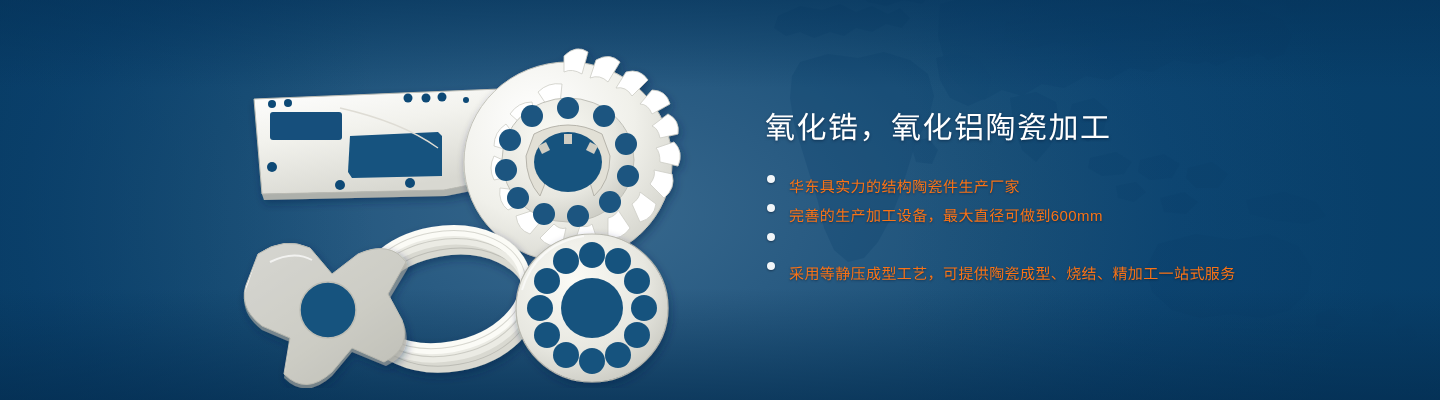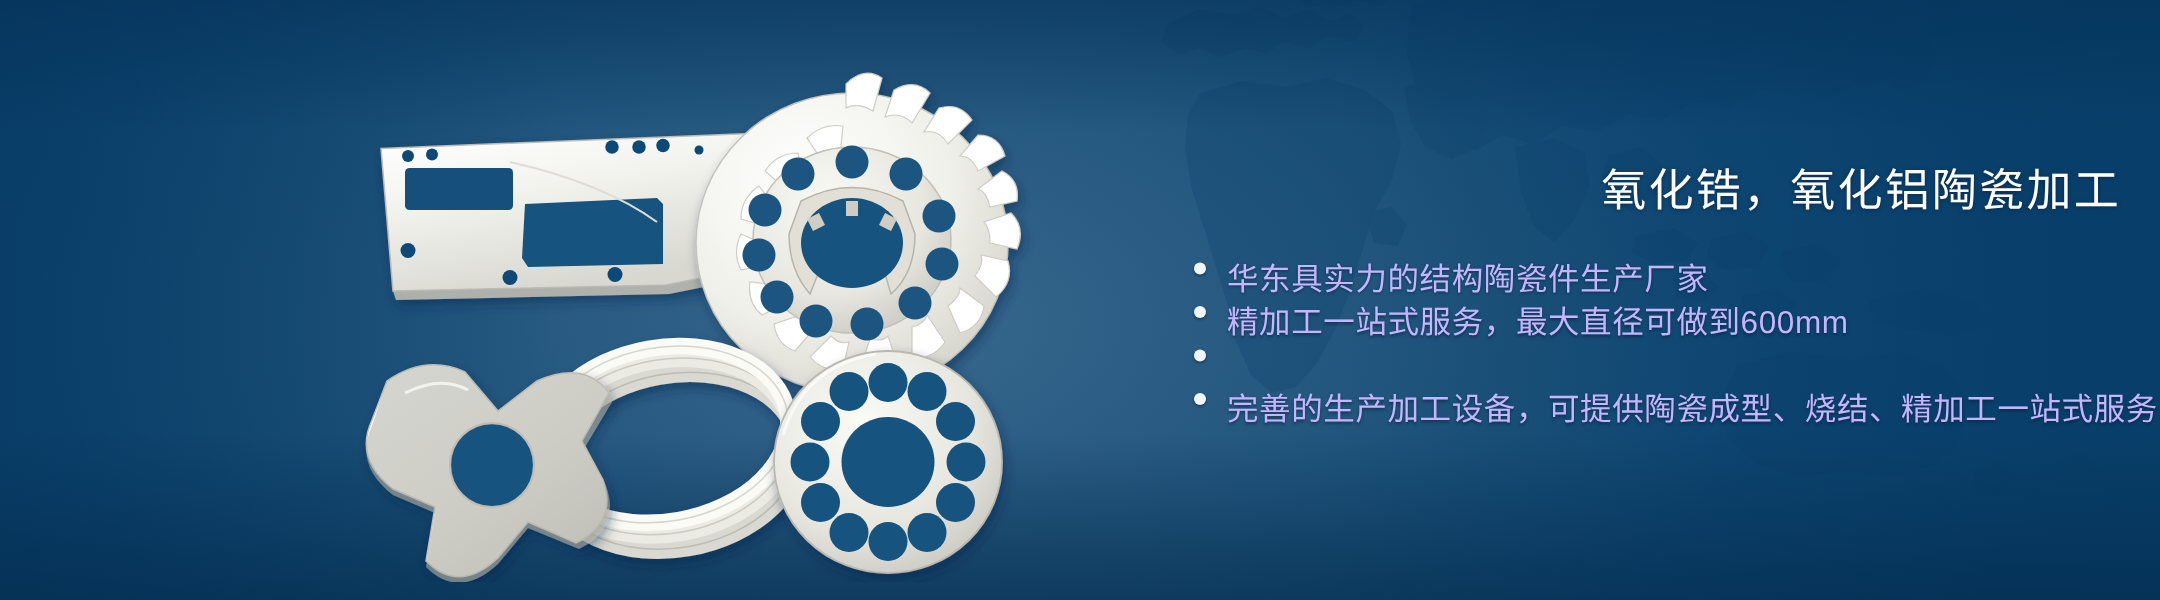--- a/index.html
+++ b/index.html
@@ -33,21 +33,21 @@
   .worldmap svg{width:100%;height:100%;display:block;}
 
   
   .parts{
     position:absolute;left:232px;top:44px;width:460px;height:344px;
   }
   .parts svg{width:100%;height:100%;display:block;}
 
   
   .copy{
-    position:absolute;left:794px;top:108px;width:620px;text-align:right;
+    position:absolute;left:765px;top:108px;width:620px;
   }
   .headline{
     margin:0;
     font-size:30px;line-height:40px;font-weight:400;
     color:#ffffff;letter-spacing:1.5px;
     text-shadow:0 1px 3px rgba(0,20,45,.55);
     white-space:nowrap;
   }
   .bullets{
     list-style:none;margin:20px 0 0 2px;padding:0;
@@ -55,21 +55,21 @@
   .bullets li{
     display:flex;align-items:center;
     height:22px;margin-bottom:7px;
   }
   .dot{
     flex:0 0 auto;width:8px;height:8px;border-radius:50%;
     background:#f2f6f9;margin-right:14px;
     box-shadow:0 1px 2px rgba(0,15,35,.45);
   }
   .btext{
-    font-size:21px;line-height:20px;color:#c4b5fd;
+    font-size:15px;line-height:20px;color:#f97316;
     letter-spacing:.4px;white-space:nowrap;
     text-shadow:0 1px 2px rgba(0,20,45,.5);
     margin-top:16px;
   }
 </style>
 </head>
 <body>
 
 <div class="banner">
 
@@ -282,25 +282,25 @@
   <div class="copy">
     <h1 class="headline">氧化锆，氧化铝陶瓷加工</h1>
 
     <ul class="bullets">
       <li>
         <span class="dot"></span>
         <span class="btext">华东具实力的结构陶瓷件生产厂家</span>
       </li>
       <li>
         <span class="dot"></span>
-        <span class="btext">精加工一站式服务，最大直径可做到600mm</span>
+        <span class="btext">完善的生产加工设备，最大直径可做到600mm</span>
       </li>
       <li>
         <span class="dot"></span>
       </li>
       <li>
         <span class="dot"></span>
-        <span class="btext">完善的生产加工设备，可提供陶瓷成型、烧结、精加工一站式服务</span>
+        <span class="btext">采用等静压成型工艺，可提供陶瓷成型、烧结、精加工一站式服务</span>
       </li>
     </ul>
   </div>
 
 </div>
 
 </body></html>

